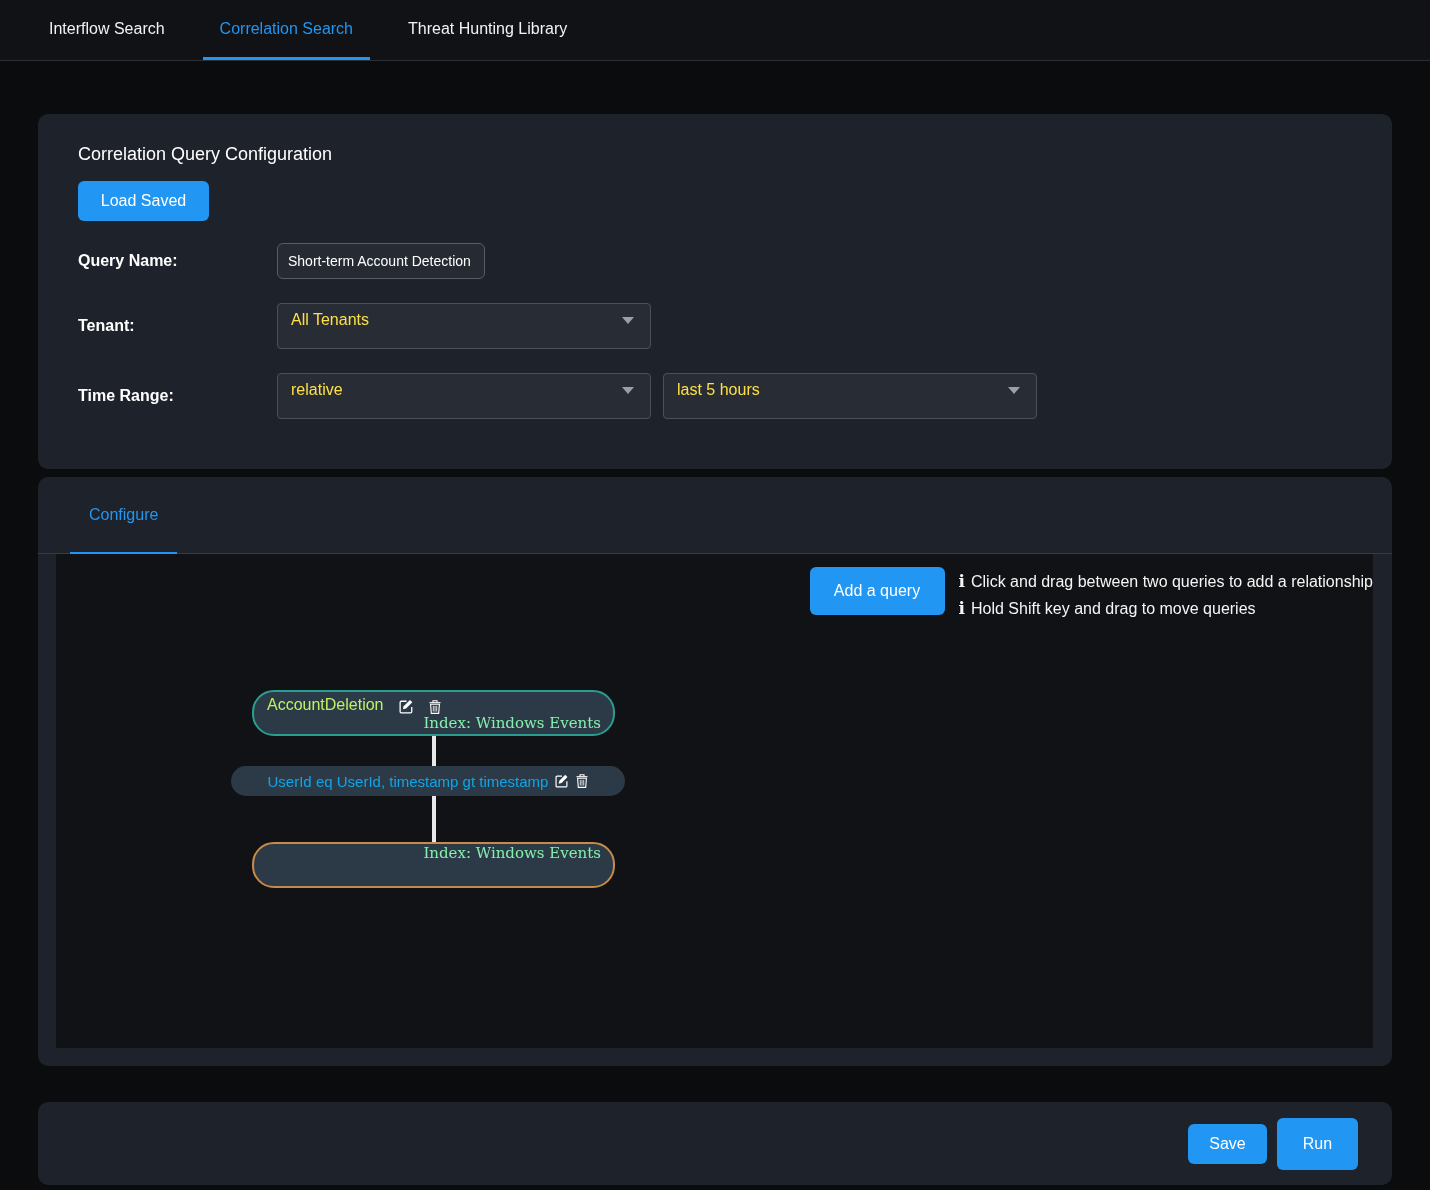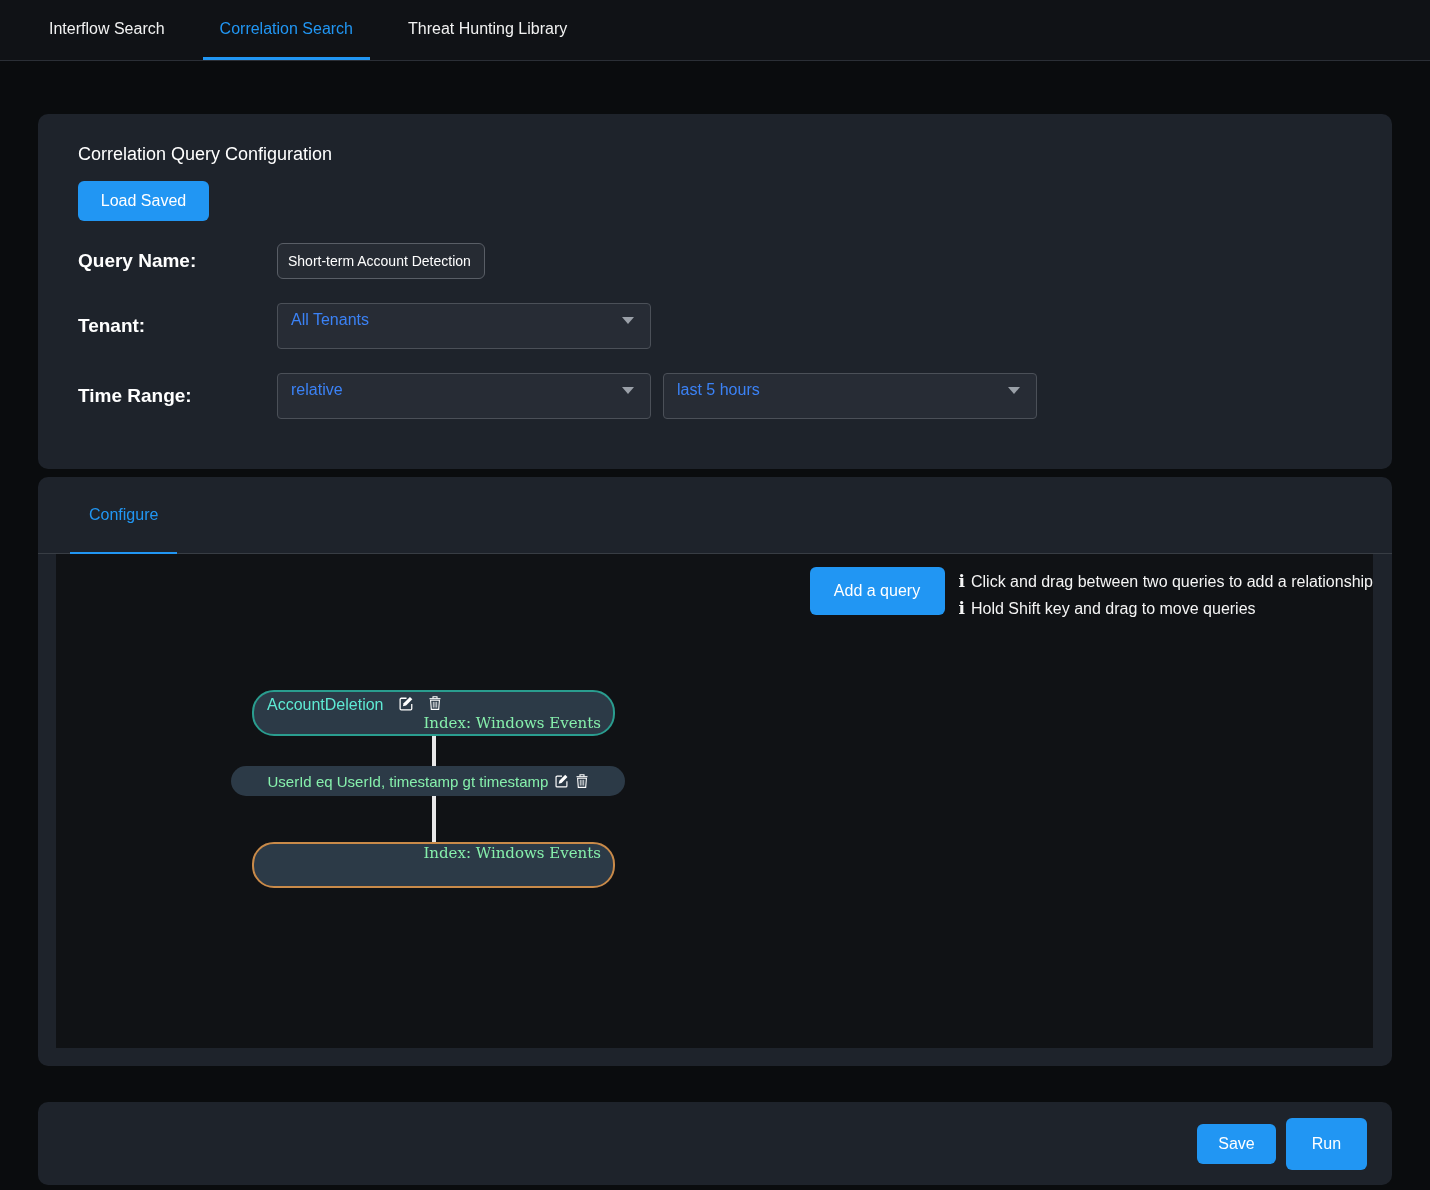--- a/index.html
+++ b/index.html
@@ -58,21 +58,21 @@
     border: none;
     border-radius: 6px;
     font-size: 16px;
     font-family: "Liberation Sans", sans-serif;
     cursor: pointer;
   }
   .load-saved { margin-top: 16px; width: 131px; height: 40px; display: block; }
 
   .form-row { display: flex; align-items: center; margin-top: 24px; }
   .form-row.first { margin-top: 22px; }
-  .form-label { width: 199px; font-size: 19px; font-weight: 700; color: #ffffff; flex: 0 0 199px; }
+  .form-label { width: 199px; font-size: 16px; font-weight: 700; color: #ffffff; flex: 0 0 199px; }
 
   .text-input {
     width: 208px; height: 36px;
     background: #262b33;
     border: 1px solid #595e66;
     border-radius: 6px;
     color: #ffffff;
     font-size: 14px;
     font-family: "Liberation Sans", sans-serif;
     padding: 16px 10px;
@@ -80,21 +80,21 @@
   .select-box {
     width: 374px; height: 46px;
     background: #272c35;
     border: 1px solid #4b5058;
     border-radius: 4px;
     display: flex;
     align-items: center;
     justify-content: space-between;
     padding: 0 16px 12px 13px;
     font-size: 16px;
-    color: #3b82f6;
+    color: #fde047;
     cursor: pointer;
   }
   .caret {
     width: 0; height: 0;
     border-left: 6px solid transparent;
     border-right: 6px solid transparent;
     border-top: 7px solid #9aa0a8;
   }
   .gap12 { margin-left: 12px; }
 
@@ -160,25 +160,25 @@
     background: #2c3a47;
     border: 2px solid #2a9d8f;
     border-radius: 22px;
     z-index: 2;
     cursor: pointer;
   }
   .node-deletion { top: 136px; }
   .node-creation { top: 288px; }
   .node-head {
     display: flex;
-    align-items: flex-start;
+    align-items: flex-end;
     gap: 15px;
     padding: 4px 0 0 13px;
     font-size: 16px;
-    color: #5eead4;
+    color: #bef264;
     line-height: 18px;
   }
   .node-index {
     text-align: right;
     padding-right: 12px;
     font-family: "DejaVu Serif", serif;
     font-size: 15px;
     color: #86efac;
     line-height: 19px;
   }
@@ -186,35 +186,35 @@
     position: absolute;
     left: 175px; top: 212px;
     width: 394px; height: 30px;
     background: #2c3a47;
     border-radius: 15px;
     display: flex;
     align-items: center;
     justify-content: center;
     gap: 7px;
     font-size: 15px;
-    color: #86efac;
+    color: #0ea5e9;
     z-index: 3;
     cursor: pointer;
   }
   .icon-btn { display: inline-flex; align-items: center; cursor: pointer; }
 
   
   .footer-panel {
     margin-top: 36px;
     height: 83px;
     display: flex;
     align-items: center;
     justify-content: flex-end;
     gap: 10px;
-    padding-right: 25px;
+    padding-right: 34px;
   }
   .save-btn { width: 79px; height: 40px; }
   .run-btn { width: 81px; height: 52px; }
 </style>
 </head>
 <body>
 
 <div class="top-nav">
   <div class="tab">Interflow Search</div>
   <div class="tab active">Correlation Search</div>

